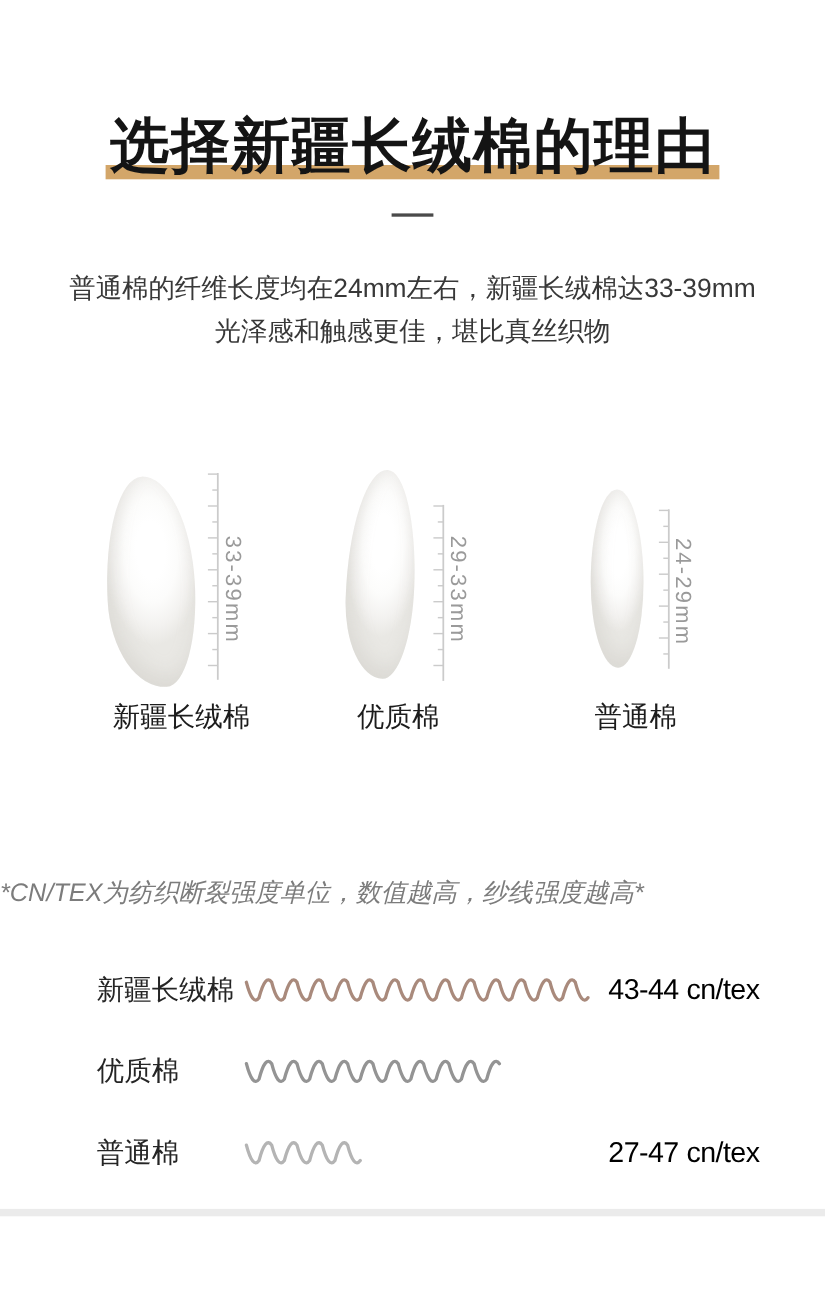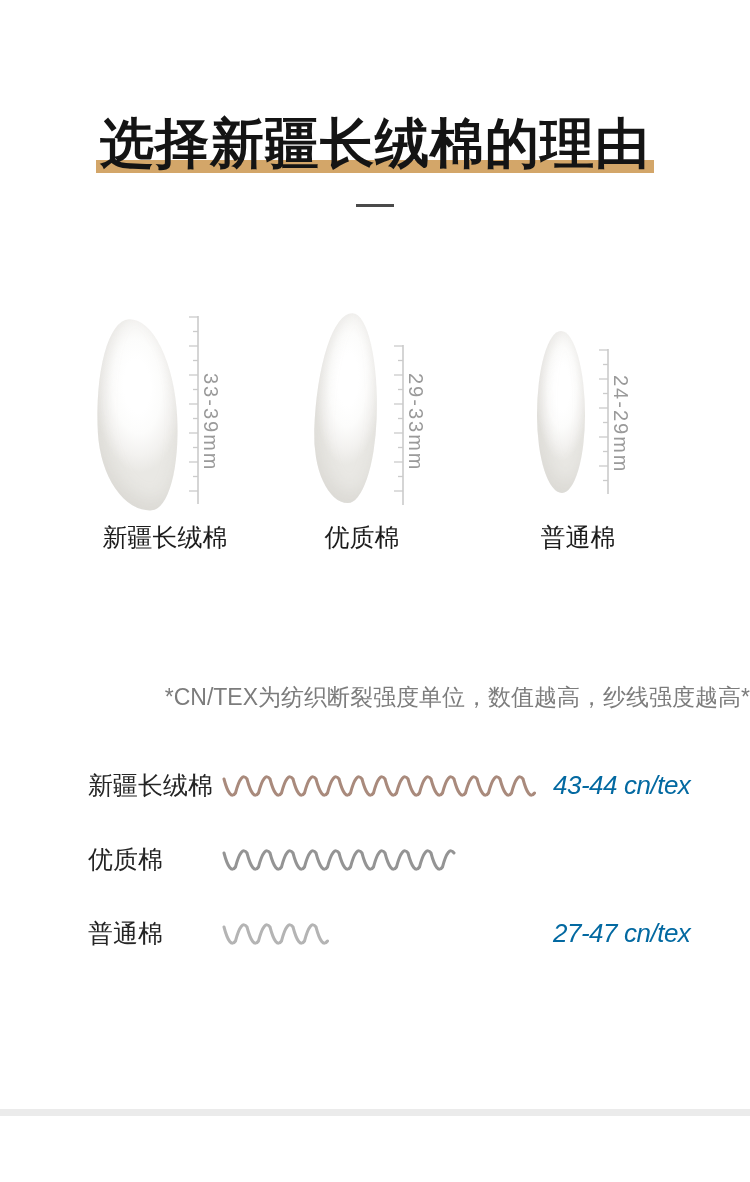--- a/index.html
+++ b/index.html
@@ -1,17 +1,17 @@
 <!DOCTYPE html>
 <html><head>
 <meta charset="utf-8">
 <style>
   html,body{margin:0;padding:0;background:#ffffff;}
   .page{
-    width:750px;height:1101px;position:relative;margin:15px auto;
+    width:750px;height:1101px;position:relative;margin:5px auto;
     background:#ffffff;overflow:hidden;
     font-family:"Liberation Sans",sans-serif;
   }
   
   .title-block{text-align:center;padding-top:96px;}
   .title{display:inline-block;position:relative;margin:0;line-height:1.2;
          font-size:54px;font-weight:bold;color:#141414;letter-spacing:1px;}
   .gold-bar{position:absolute;left:-4px;right:-4px;bottom:3px;height:13px;z-index:0;}
   .title-text{position:relative;z-index:1;}
   .divider{width:38px;height:3px;background:#4a4a4a;margin:28px auto 0;}
@@ -35,45 +35,49 @@
   .g2 .ruler{left:120px;top:32px;}
   .g3 .ruler{left:109px;top:36px;}
   .range{position:absolute;writing-mode:vertical-rl;text-orientation:mixed;
          font-size:20px;color:#9a9a9a;letter-spacing:2px;}
   .g1 .range{left:124px;top:60px;}
   .g2 .range{left:132px;top:60px;}
   .g3 .range{left:121px;top:62px;}
   .fiber-label{position:absolute;bottom:4px;left:0;right:0;text-align:center;
                font-size:25px;color:#1c1c1c;}
   
-  .note{margin:124px 0 0;text-align:right;font-size:23px;color:#7c7c7c;}
+  .note{margin:124px 0 0;text-align:left;font-size:23px;color:#7c7c7c;font-style:italic;}
   
   .strength{margin-top:36px;}
   .s-row{display:flex;align-items:center;height:74px;padding-left:88px;}
   .s-label{width:135px;font-size:25px;color:#252525;}
   .s-wave{width:330px;display:flex;align-items:center;}
   .s-wave svg{display:block;overflow:visible;}
-  .s-value{font-size:26px;color:#0369a1;letter-spacing:-0.5px;white-space:nowrap;font-style:italic;}
+  .s-value{font-size:26px;color:#000000;letter-spacing:-0.5px;white-space:nowrap;}
   .s-value .unit{margin-left:7px;}
   
   .bottom-strip{position:absolute;left:0;right:0;bottom:0;height:7px;background:#ebebeb;}
 </style>
 </head>
 <body>
 
 <div class="page">
 
   <header class="title-block">
     <h1 class="title">
       <span class="gold-bar" style="background: rgb(211, 166, 105);"></span>
       <span class="title-text">选择新疆长绒棉的理由</span>
     </h1>
     <div class="divider"></div>
   </header>
 
+  <p class="desc">
+    <span>普通棉的纤维长度均在24mm左右，新疆长绒棉达33-39mm</span><br>
+    <span>光泽感和触感更佳，堪比真丝织物</span>
+  </p>
 
   <section class="fiber-figures">
 
     <div class="fiber-group g1">
       <div class="blob"></div>
       <svg class="ruler" width="12" height="188" viewBox="0 0 12 188">
           <line x1="11" y1="0" x2="11" y2="188" stroke="#cbcbcb" stroke-width="1.6"></line>
           <line x1="2" y1="1" x2="11" y2="1" stroke="#cbcbcb" stroke-width="1.3"></line>
           <line x1="6" y1="15.5" x2="11" y2="15.5" stroke="#cbcbcb" stroke-width="1.3"></line>
           <line x1="2" y1="30" x2="11" y2="30" stroke="#cbcbcb" stroke-width="1.3"></line>

